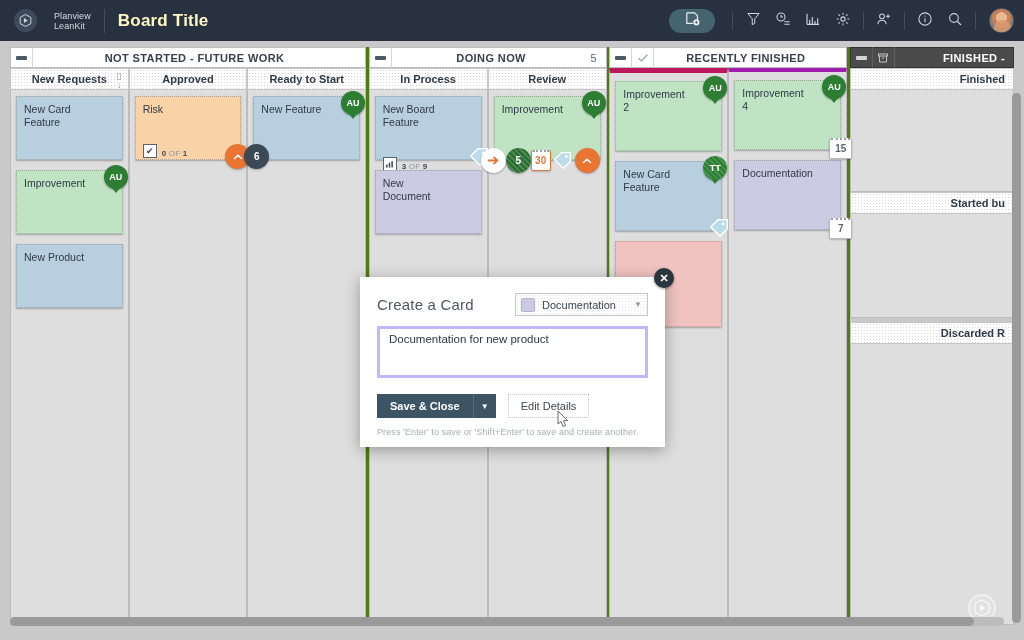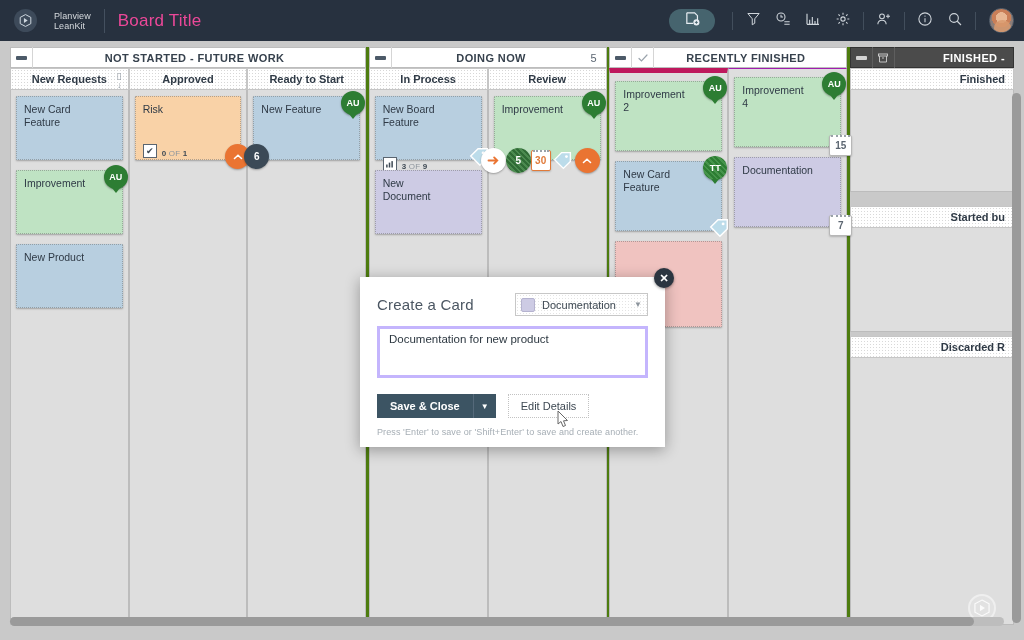--- a/index.html
+++ b/index.html
@@ -22,21 +22,21 @@
   .brand-logo {
     width: 23px; height: 23px; border-radius: 50%;
     background: #3d4a5a;
     display: flex; align-items: center; justify-content: center;
   }
   .brand-text {
     color: #d6dade; font-size: 9px; line-height: 10px;
     letter-spacing: .1px; white-space: pre-line; font-weight: 400;
   }
   .brand-sep { width: 1px; height: 24px; background: #44505f; margin: 0 13px; }
-  #board-title { color: #ec4899; font-size: 17px; font-weight: 400; letter-spacing: .2px; }
+  #board-title { color: #fef9c3; font-size: 17px; font-weight: 700; letter-spacing: .2px; }
 
   .header-right {
     margin-left: auto; display: flex; align-items: center; gap: 0px;
   }
   .hdr-pill {
     background: #46646e; border-radius: 13px;
     width: 46px; height: 24px;
     display: flex; align-items: center; justify-content: center;
     margin-right: 12px;
   }
@@ -616,21 +616,21 @@
             <div class="card card-pink" style="height:86px">
               <div class="card-title"></div>
               <span class="badge-bl">
                 <span class="cal-badge">7</span>
               </span>
             </div>
           </div>
         </div>
 
         <div class="col" style="width:119px">
-          <div class="col-drop" style="border-top:1px solid #a21caf;padding-top:8px">
+          <div class="col-drop" style="border-top:4px solid #a21caf;padding-top:8px">
             <div class="card card-green" style="height:70px">
               <div class="card-title">Improvement 4</div>
               <span class="avatar-badge">AU</span>
               <span class="badge-tr-cal">
                 <span class="cal-badge">15</span>
               </span>
             </div>
             <div class="card card-purple" style="height:70px">
               <div class="card-title">Documentation</div>
               <span class="badge-tr-cal">
@@ -657,21 +657,21 @@
               <path d="M10 12 h4"></path>
           </svg>
         </span>
         <span class="lane-title">FINISHED -</span>
       </div>
       <div class="lane-body" style="flex-direction:column;background:#c9c9c9">
         <div class="sublane-header">
           <span>Finished</span>
         </div>
         <div class="sublane-body" style="height:102px"></div>
-        <div class="sublane-header" style="margin-top:14px">
+        <div class="sublane-header" style="margin-top:0">
           <span>Started bu</span>
         </div>
         <div class="sublane-body" style="height:104px"></div>
         <div class="sublane-header" style="margin-top:4px">
           <span>Discarded R</span>
         </div>
         <div class="sublane-body" style="flex:1"></div>
       </div>
     </div>
 

